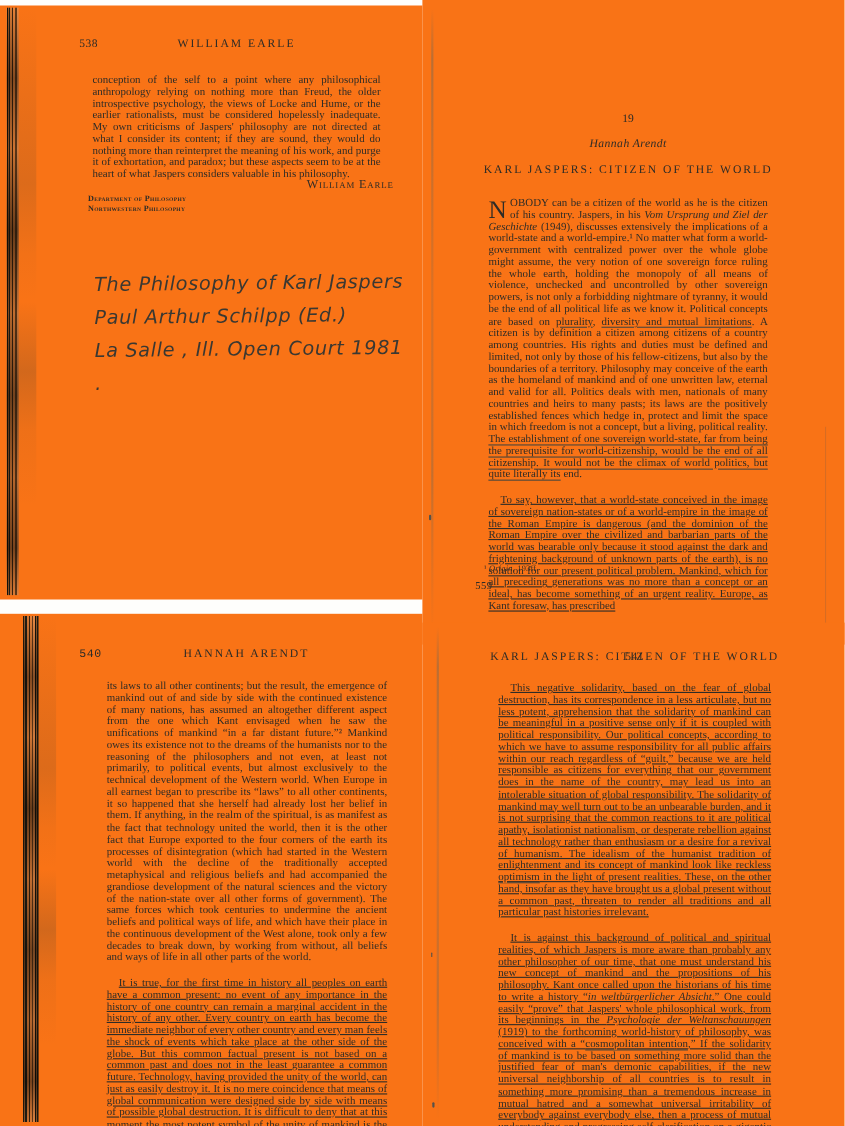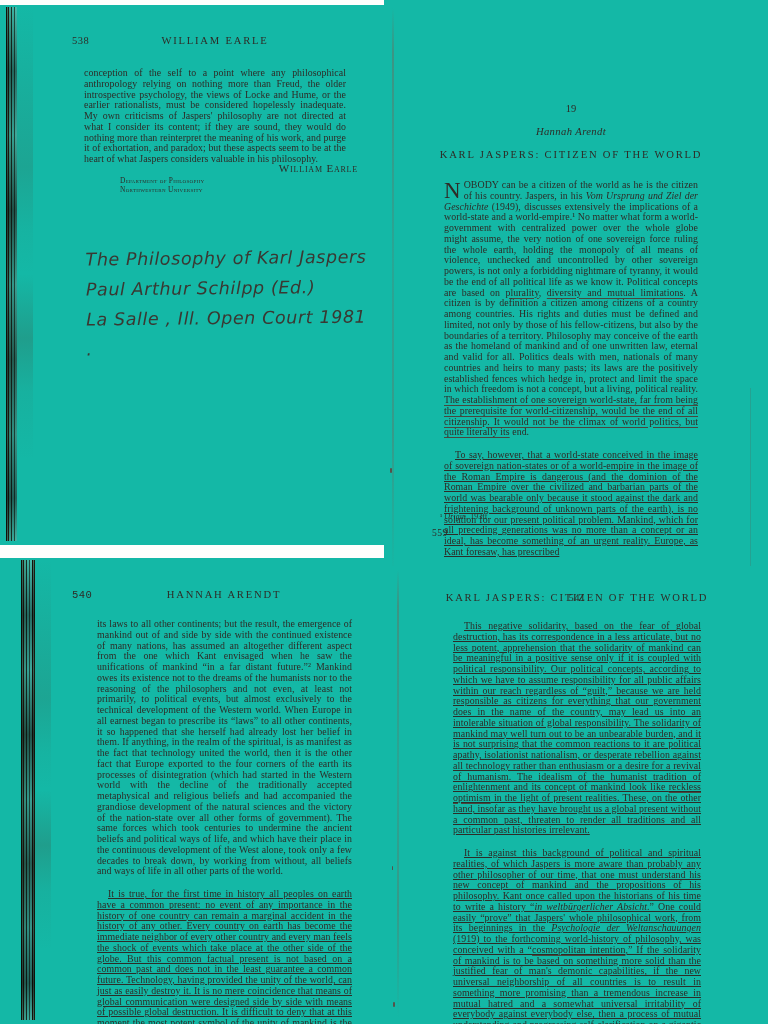--- a/index.html
+++ b/index.html
@@ -1,20 +1,20 @@
 <!DOCTYPE html>
 <html><head>
 <meta charset="utf-8">
 <style>
   html, body { margin:0; padding:0; background:#ffffff; }
   .canvas {
     position:relative; width:768px; height:1024px; overflow:hidden;
     background:#fefefc; font-family:"Liberation Serif", serif; color:#2e2c27;
   }
-  .page { position:absolute; background:#14b8a6; }
+  .page { position:absolute; background:#f97316; }
   .page-tl { left:0;   top:5px;   width:384px; height:540px; }
   .page-tr { left:384px; top:0;   width:384px; height:586px; }
   .page-bl { left:0;   top:558px; width:384px; height:466px; }
   .page-br { left:384px; top:566px; width:384px; height:458px; }
 
   
   .spine {
     position:absolute; top:2px; bottom:4px;
     background:
       linear-gradient(180deg, rgba(0,0,0,0.05) 0%, rgba(0,0,0,0.45) 12%, rgba(0,0,0,0.15) 24%,
@@ -59,21 +59,21 @@
 
   .dropcap { float:left; font-size:23px; line-height:19px; padding:1px 3px 0 0; }
 
   
   .tl-pageno { left:72px; top:30px; }
   .tl-header { left:72px; top:30px; width:286px; }
   .tl-body   { left:72px; top:51px; width:286px; }
   .tl-signature { position:absolute; left:90px; top:157px; width:268px; text-align:right;
                   font-variant:small-caps; font-size:11px; letter-spacing:0.8px; }
   .tl-affiliation { position:absolute; left:80px; top:171px; font-variant:small-caps;
-                  font-weight:normal; font-size:7.4px; line-height:9px; letter-spacing:0.3px;margin-left:40px; }
+                  font-weight:bold; font-size:7.4px; line-height:9px; letter-spacing:0.3px; }
   .handwriting { position:absolute; left:86px; top:238px; width:290px;
                  font-family:"DejaVu Sans", sans-serif; font-style:italic;
                  font-size:17.5px; line-height:30px; color:#3a3832;
                  letter-spacing:0.6px; transform:rotate(-0.6deg); }
 
   
   .tr-chapno { position:absolute; left:48px; top:103px; width:278px; text-align:center; font-size:10.5px; }
   .tr-author { position:absolute; left:48px; top:126px; width:278px; text-align:center;
                font-style:italic; font-size:10.6px; letter-spacing:0.4px; }
   .tr-title  { left:48px; top:149px; width:278px; }
@@ -100,21 +100,21 @@
   <section class="page page-tl">
     <div class="spine spine-tl"></div>
     <span class="pageno tl-pageno">538</span>
     <div class="running-header tl-header">WILLIAM EARLE</div>
     <div class="body-block tl-body">
       <p class="para">conception of the self to a point where any philosophical anthropology relying on nothing more than Freud, the older introspective psychology, the views of Locke and Hume, or the earlier rationalists, must be considered hopelessly inadequate. My own criticisms of Jaspers' philosophy are not directed at what I consider its content; if they are sound, they would do nothing more than reinterpret the meaning of his work, and purge it of exhortation, and paradox; but these aspects seem to be at the heart of what Jaspers considers valuable in his philosophy.</p>
     </div>
     <div class="tl-signature">William Earle</div>
     <div class="tl-affiliation">
       <div>Department of Philosophy</div>
-      <div>Northwestern University</div>
+      <div>Northwestern Philosophy</div>
     </div>
     <div class="handwriting">
       <div class="hw-line">The Philosophy of Karl Jaspers</div>
       <div class="hw-line">Paul Arthur Schilpp (Ed.)</div>
       <div class="hw-line">La Salle , Ill. Open Court 1981 .</div>
     </div>
   </section>
 
   <section class="page page-tr">
     <div class="gutter gutter-tr"></div>

